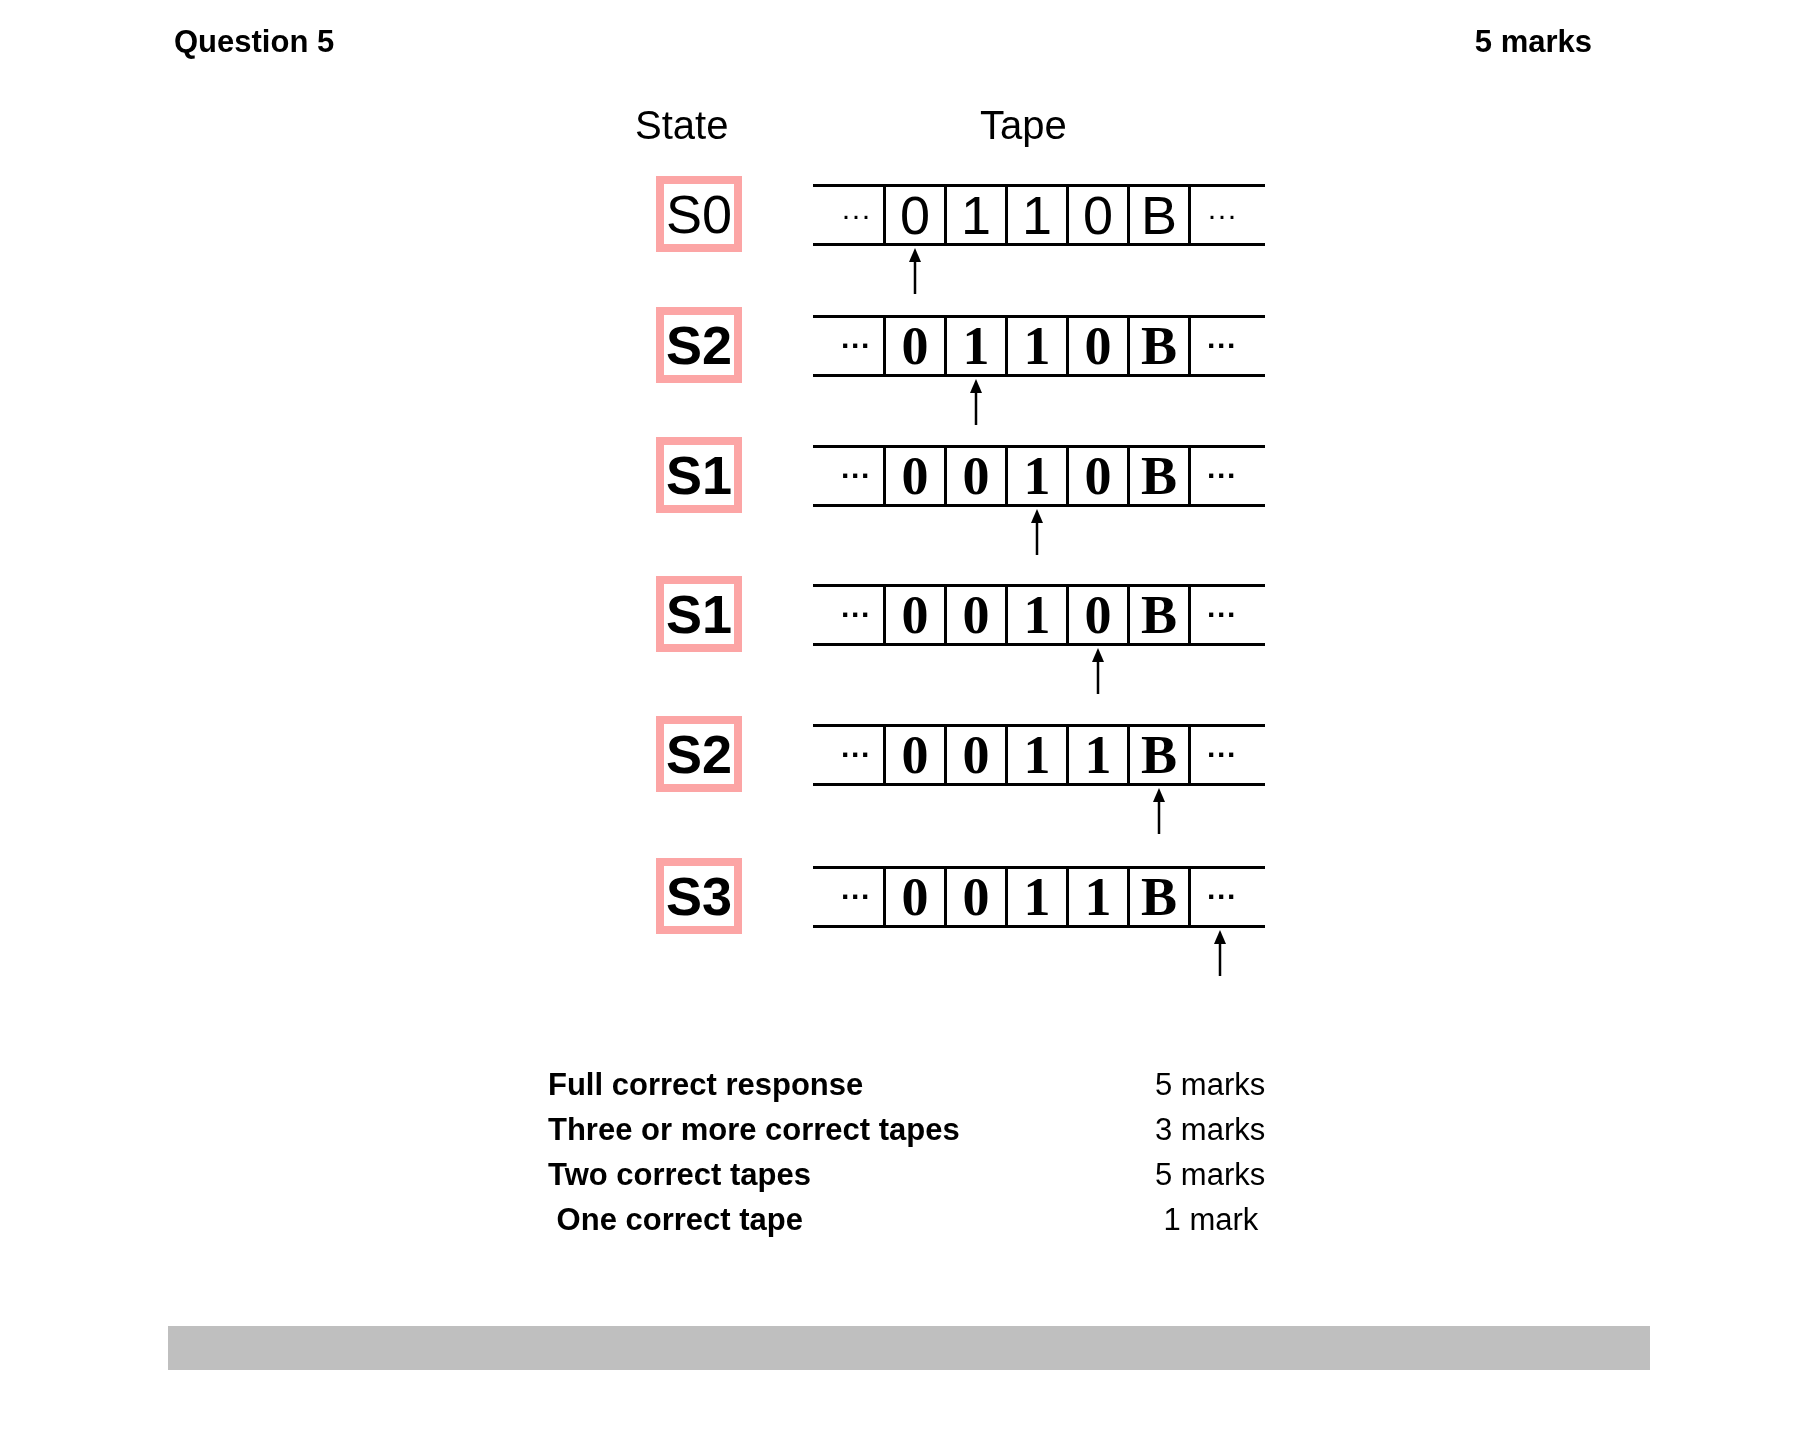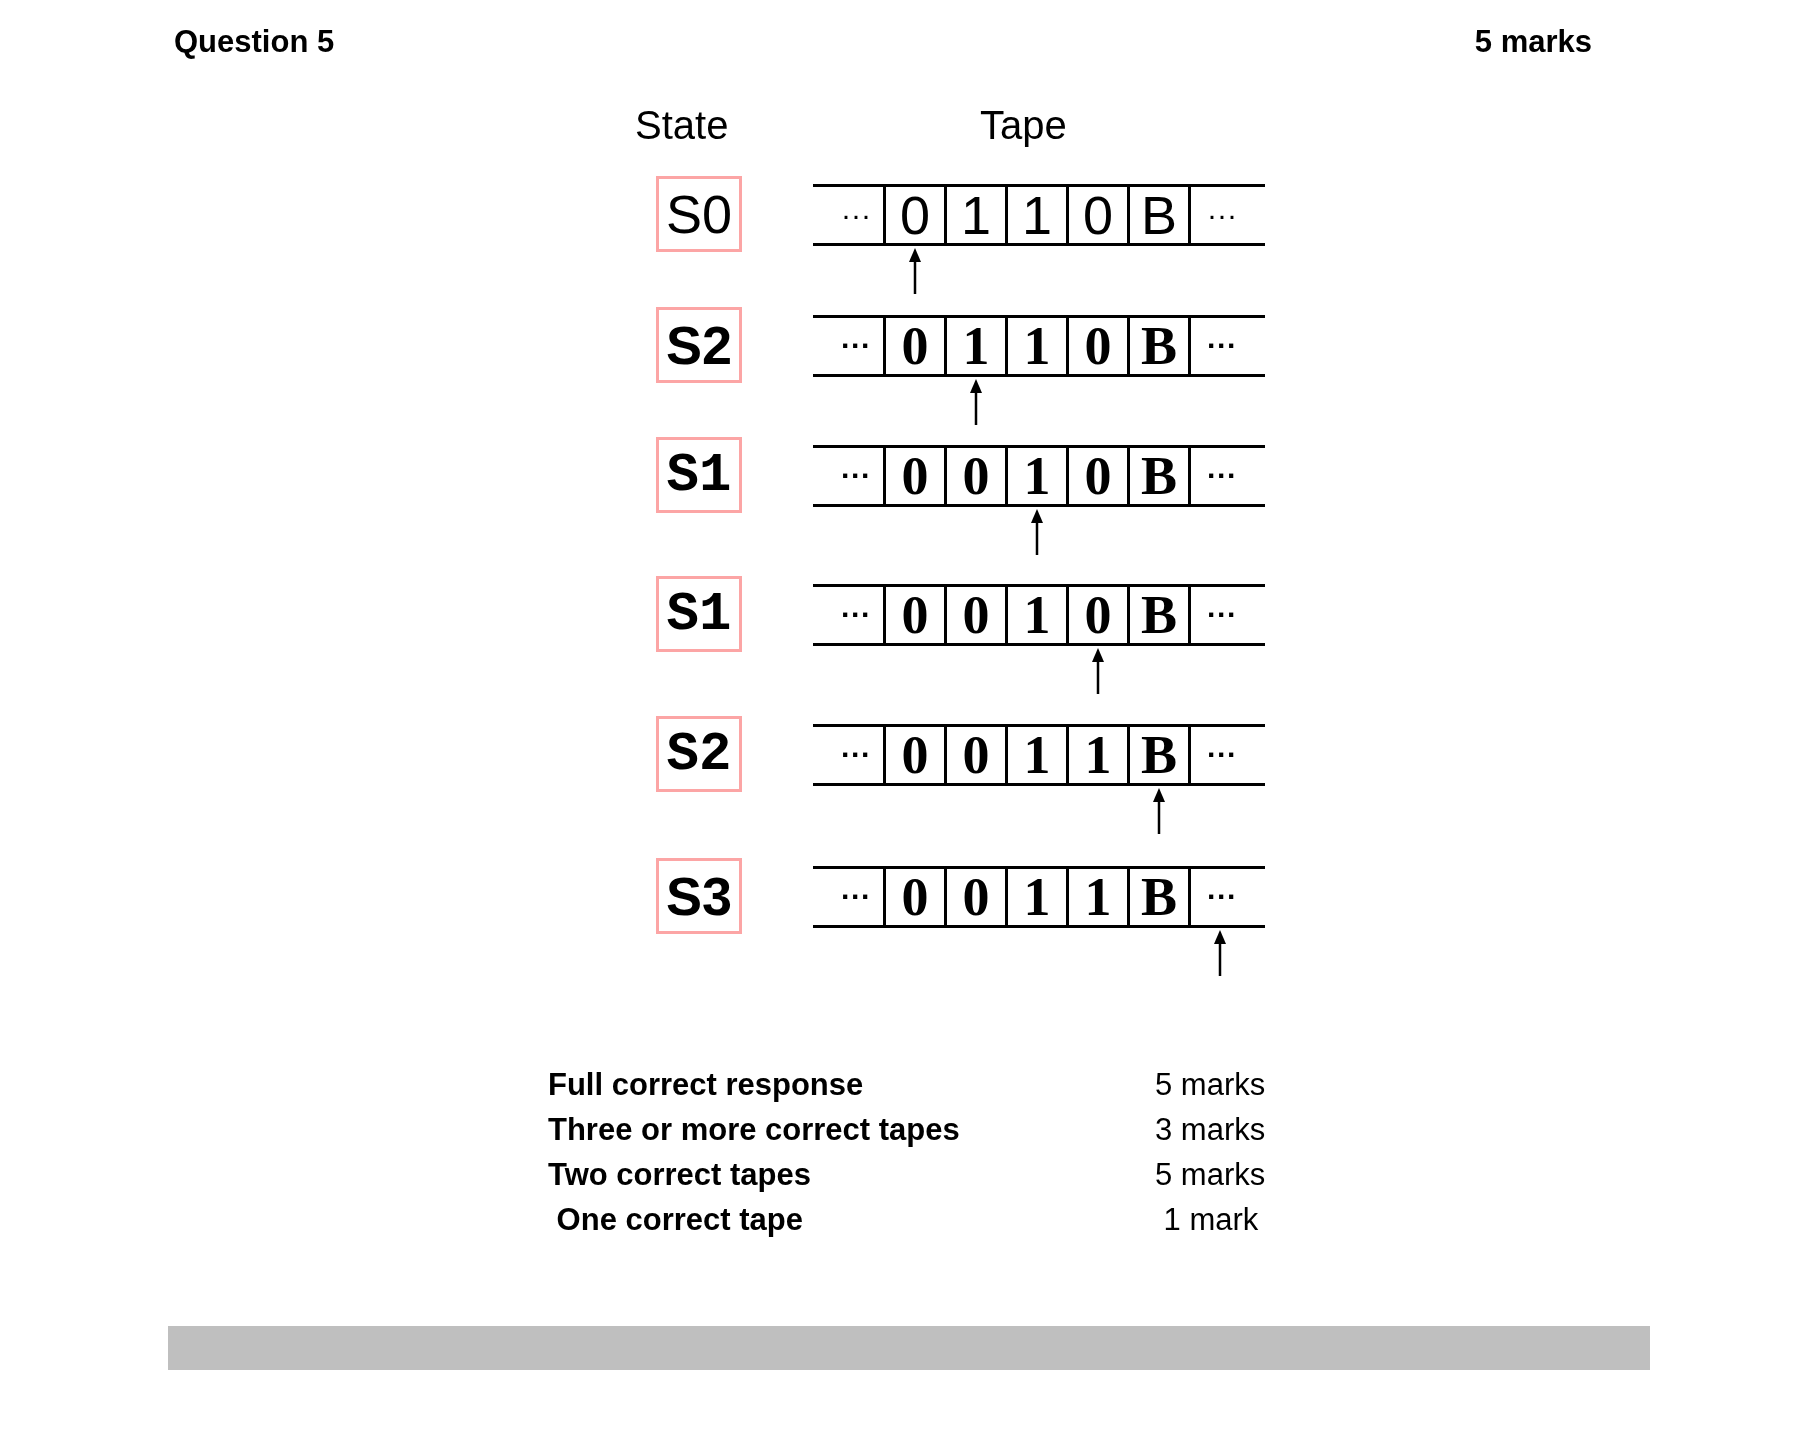--- a/index.html
+++ b/index.html
@@ -4,22 +4,22 @@
 <style>
   html,body{margin:0;padding:0;background:#fff;}
   body{width:1818px;height:1429px;position:relative;overflow:hidden;font-family:"Liberation Sans",sans-serif;color:#000;}
   .abs{position:absolute;}
   .qtitle{left:174px;top:24px;font-size:31px;font-weight:bold;}
   .qmarks{right:226px;top:24px;font-size:31px;font-weight:bold;}
   .hdr{font-size:40px;top:103px;}
   .hdr-state{left:635px;}
   .hdr-tape{left:980px;}
   .row{position:absolute;left:0;width:1818px;height:120px;}
-  .statebox{position:absolute;left:656px;width:86px;height:76px;border:3px solid #fca5a5;box-sizing:border-box;display:flex;align-items:center;justify-content:center;font-size:54px;}
-  .statebox.serif{font-family:Liberation Mono, monospace;font-weight:bold;}
+  .statebox{position:absolute;left:656px;width:86px;height:76px;border:8px solid #fca5a5;box-sizing:border-box;display:flex;align-items:center;justify-content:center;font-size:54px;}
+  .statebox.serif{font-family:Liberation Sans, sans-serif;font-weight:bold;}
   .statebox.sans{font-family:"Liberation Sans",sans-serif;}
   .statebox.sansbold{font-family:"Liberation Sans",sans-serif;font-weight:bold;}
   .tape{position:absolute;left:813px;width:452px;height:62px;border-top:3px solid #000;border-bottom:3px solid #000;box-sizing:border-box;}
   .dots-l{position:absolute;left:16px;top:0;height:56px;width:54px;display:flex;align-items:center;justify-content:center;font-size:30px;font-weight:bold;}
   .dots-r{position:absolute;right:16px;top:0;height:56px;width:54px;display:flex;align-items:center;justify-content:center;font-size:30px;font-weight:bold;}
   .cells{position:absolute;left:70px;top:0;height:56px;display:flex;border-left:3px solid #000;}
   .cell{width:58px;height:56px;border-right:3px solid #000;display:flex;align-items:center;justify-content:center;font-size:54px;}
   .tape.serif .cell{font-family:"Liberation Serif",serif;font-weight:bold;}
   .tape.sans .cell{font-family:"Liberation Sans",sans-serif;font-weight:normal;}
   .tape.sans .dots-l,.tape.sans .dots-r{font-weight:normal;}

